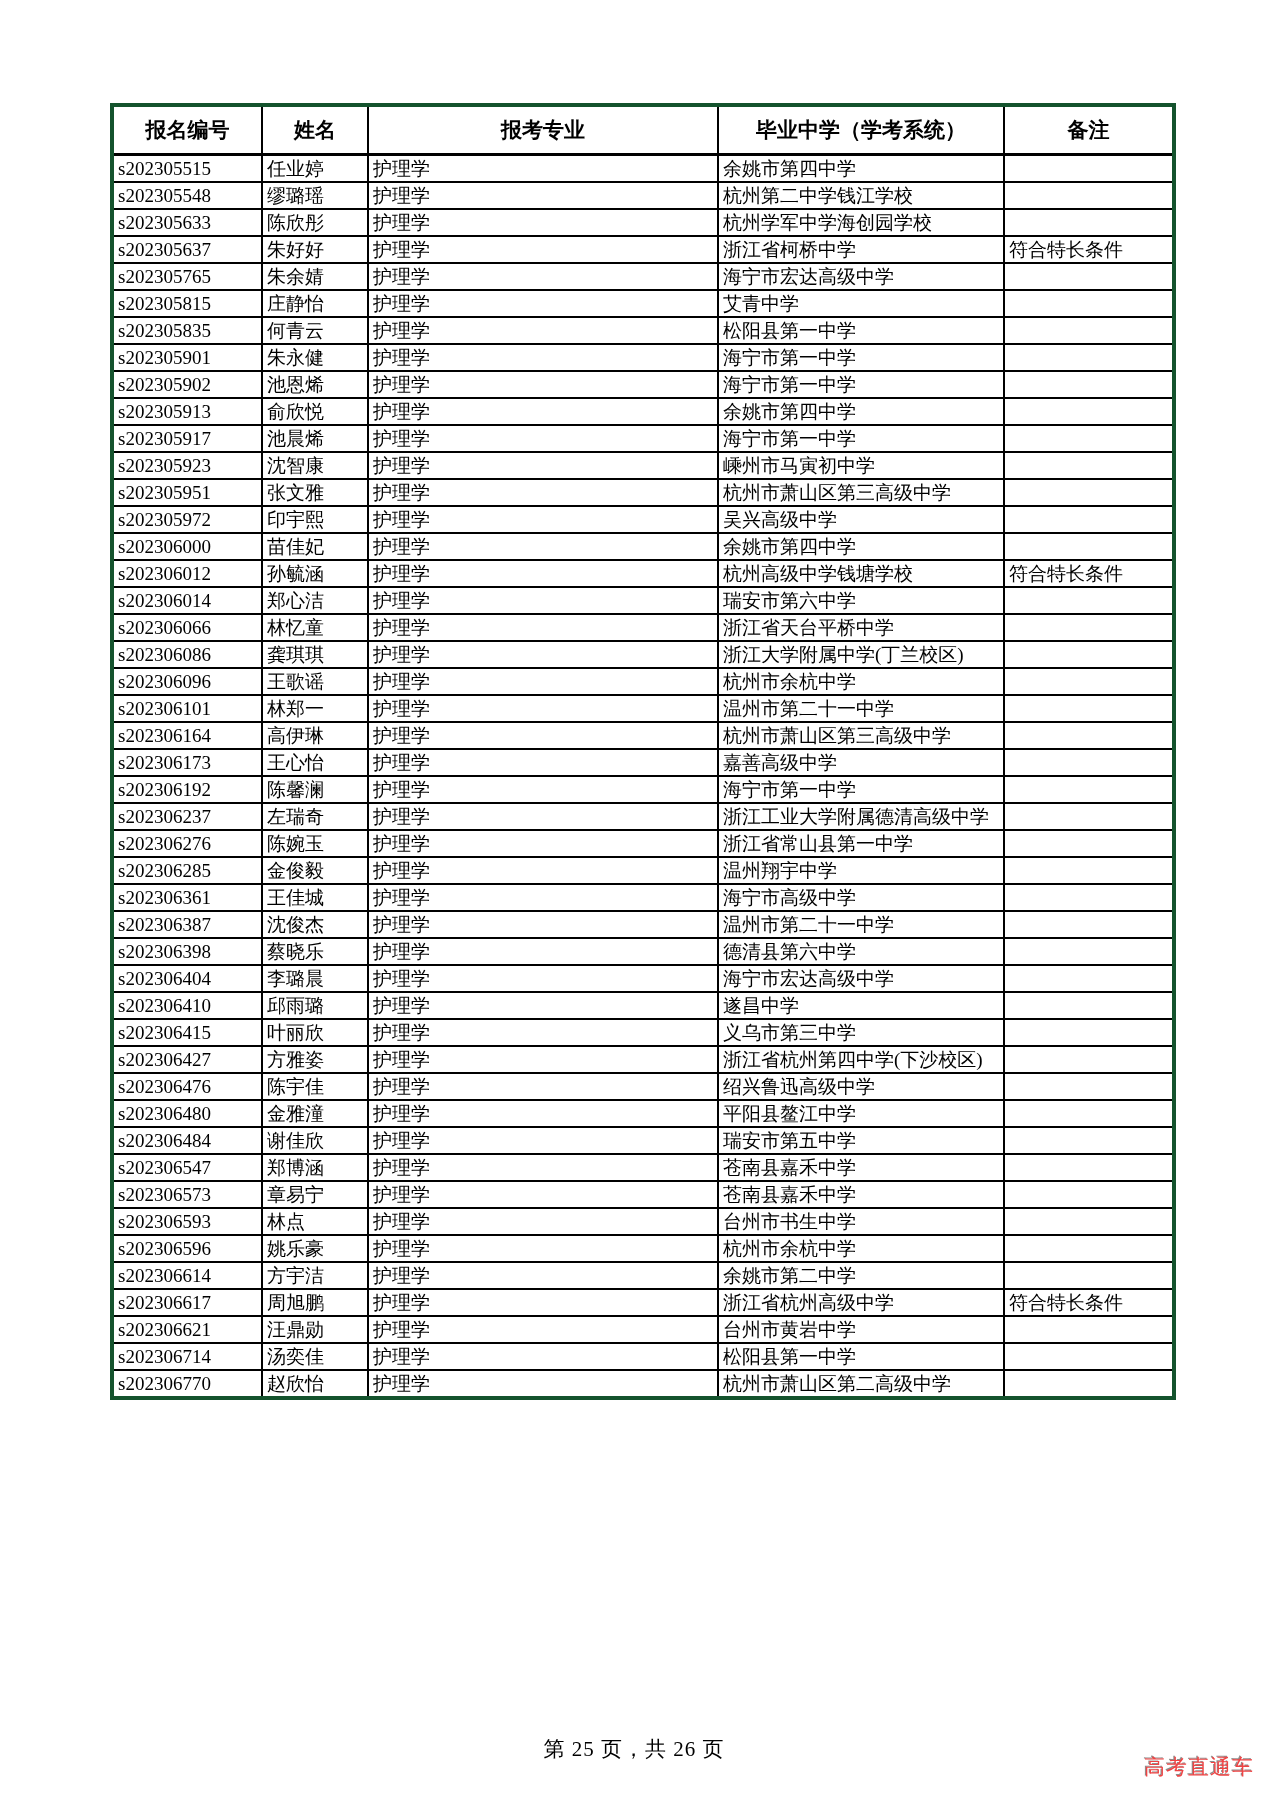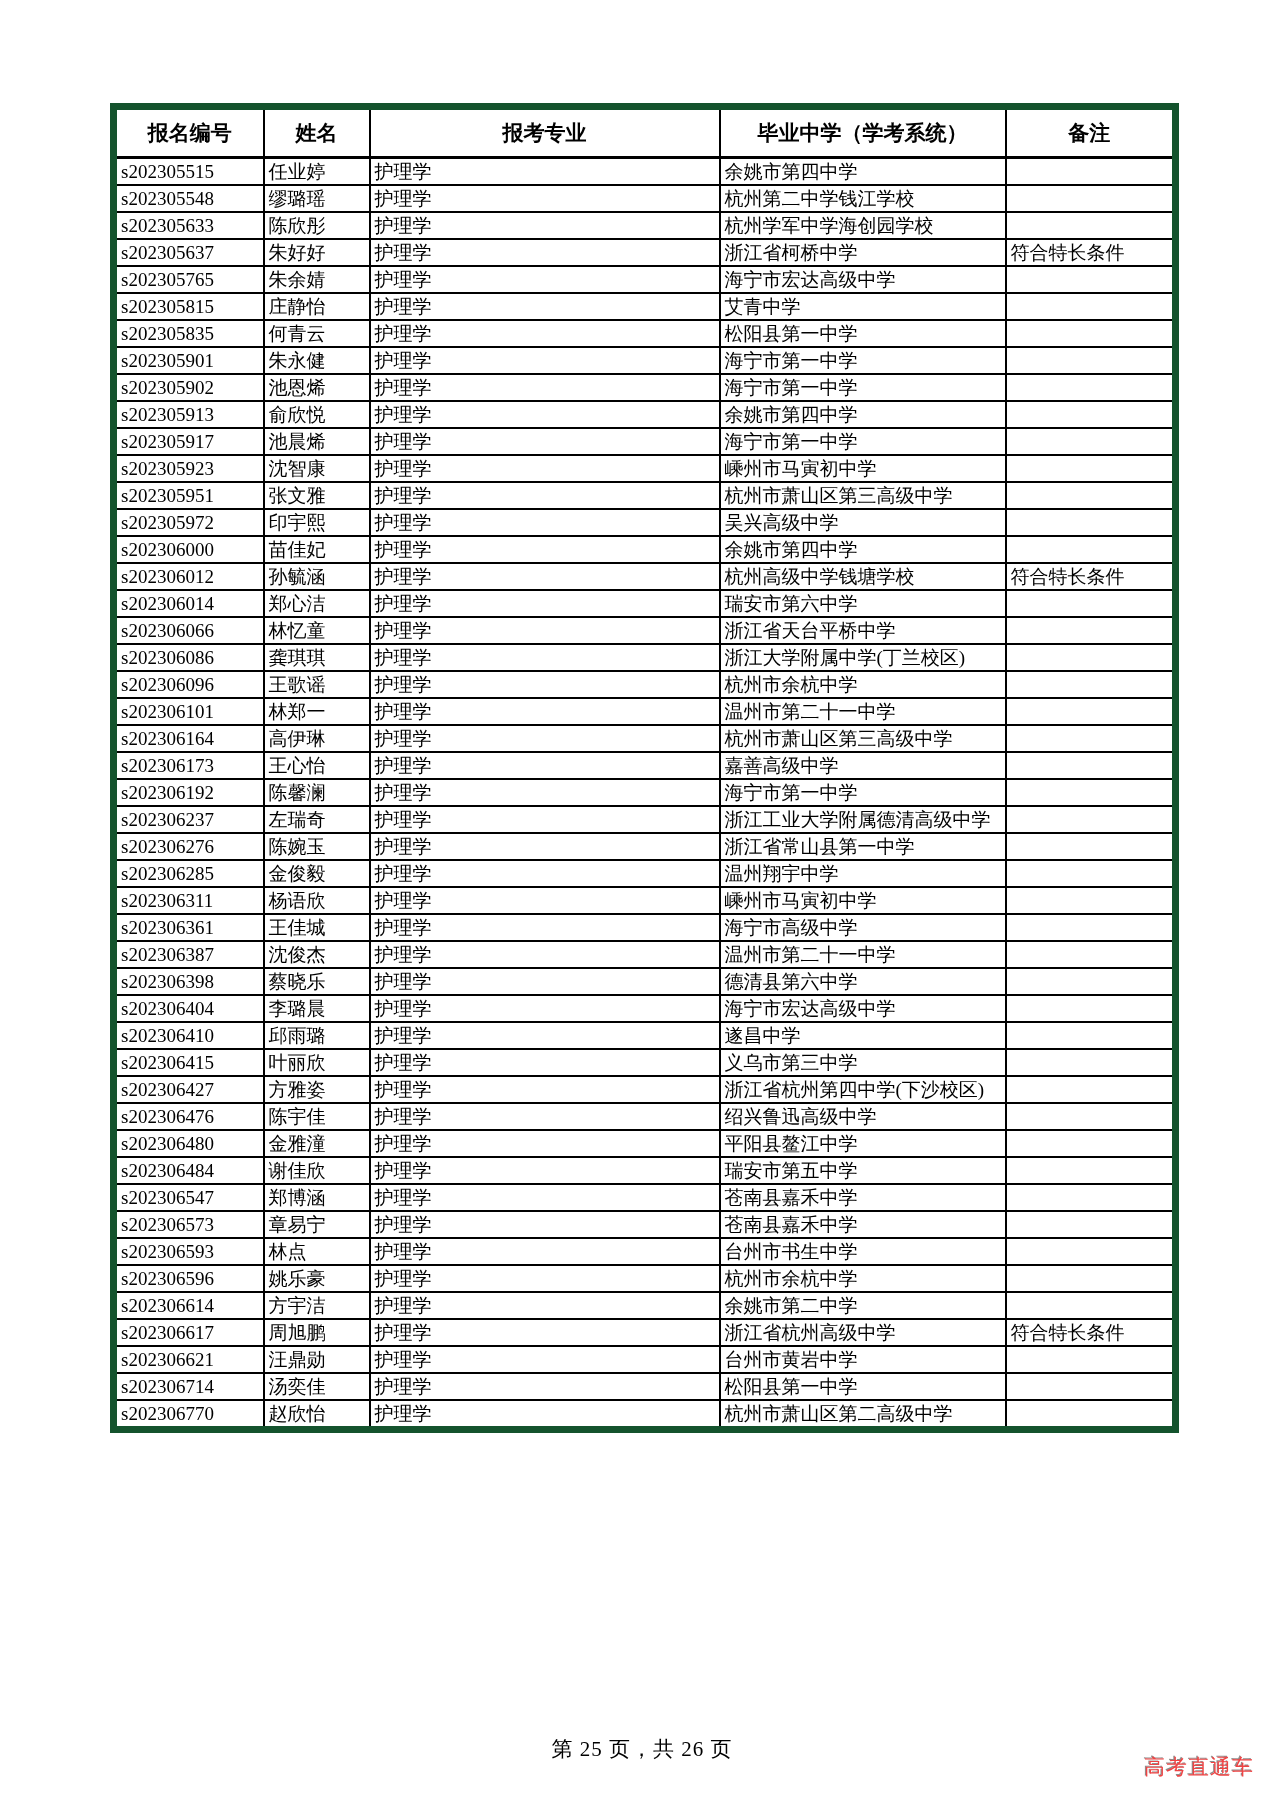--- a/index.html
+++ b/index.html
@@ -17,21 +17,21 @@
   }
   .table-wrap {
     position: absolute;
     left: 110px;
     top: 103px;
   }
   table.roster {
     border-collapse: collapse;
     table-layout: fixed;
     width: 1062px;
-    border: 7px solid #14532d;
+    border: 4px solid #14532d;
     background: #fff;
   }
   table.roster th {
     border: 2px solid #000;
     border-bottom: 3px solid #000;
     height: 46px;
     font-size: 21px;
     font-weight: bold;
     text-align: center;
     padding: 0;
@@ -44,21 +44,21 @@
     line-height: 25px;
     font-size: 19px;
     padding: 0 0 0 4px;
     white-space: nowrap;
     overflow: hidden;
     text-align: left;
     vertical-align: middle;
   }
   .page-footer {
     position: absolute;
-    left: 8px;
+    left: 0;
     top: 1735px;
     width: 1268px;
     text-align: center;
     font-size: 21px;
     letter-spacing: 1px;
   }
   .watermark {
     position: absolute;
     right: 26px;
     top: 1753px;
@@ -273,27 +273,20 @@
           <td></td>
         </tr>
         <tr>
           <td>s202306285</td>
           <td>金俊毅</td>
           <td>护理学</td>
           <td>温州翔宇中学</td>
           <td></td>
         </tr>
         <tr>
-          <td>s202306311</td>
-          <td>杨语欣</td>
-          <td>护理学</td>
-          <td>嵊州市马寅初中学</td>
-          <td></td>
-        </tr>
-        <tr>
           <td>s202306361</td>
           <td>王佳城</td>
           <td>护理学</td>
           <td>海宁市高级中学</td>
           <td></td>
         </tr>
         <tr>
           <td>s202306387</td>
           <td>沈俊杰</td>
           <td>护理学</td>

